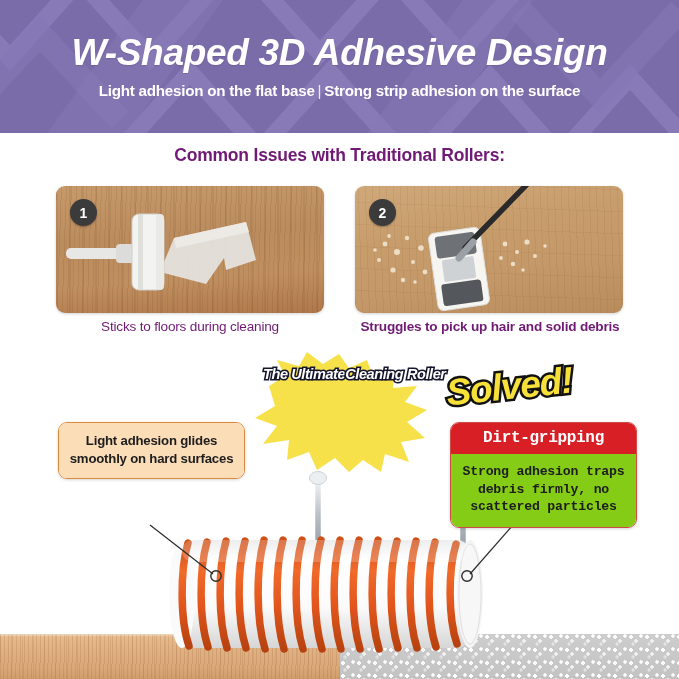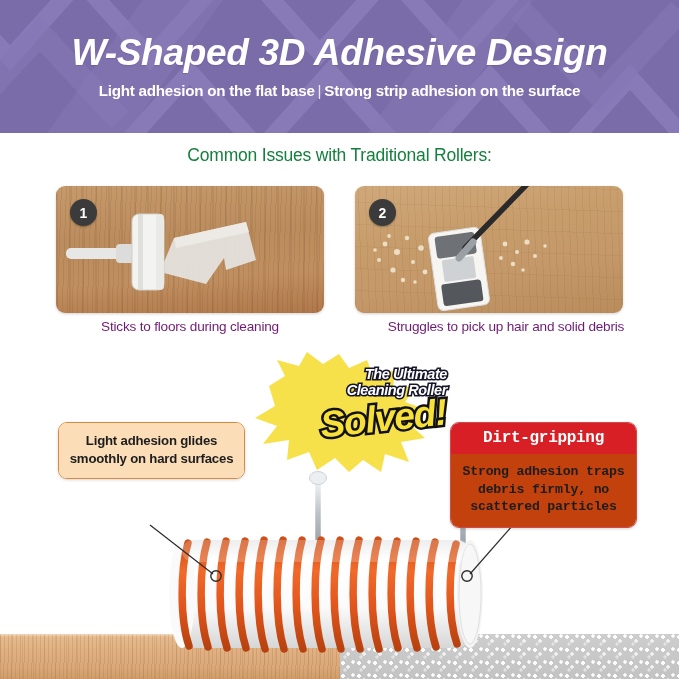--- a/index.html
+++ b/index.html
@@ -27,21 +27,21 @@
   }
   .hdr-sub{
     font-size:15.2px;font-weight:bold;color:#ffffff;white-space:nowrap;
     letter-spacing:-0.25px;
   }
   .hdr-sub .sep{font-weight:normal;opacity:.85;padding:0 3px;}
 
   
   .sec-title{
     position:absolute;left:0;top:145px;width:679px;text-align:center;
-    font-size:17.5px;font-weight:normal;color:#15803d;letter-spacing:-0.2px;
+    font-size:17.5px;font-weight:bold;color:#701a75;letter-spacing:-0.2px;
   }
 
   .photos{position:absolute;left:0;top:186px;width:679px;height:130px;}
   .photo-card{
     position:absolute;top:0;width:268px;height:127px;border-radius:9px;
     overflow:hidden;box-shadow:0 1px 3px rgba(0,0,0,.18);
   }
   .photo-card.left{left:56px;}
   .photo-card.right{left:355px;}
 
@@ -66,27 +66,27 @@
     display:flex;align-items:center;justify-content:center;
     box-shadow:0 1px 2px rgba(0,0,0,.3);z-index:4;
   }
   .photo-svg{position:absolute;left:0;top:0;width:100%;height:100%;z-index:3;}
 
   .caption{
     position:absolute;top:319px;width:300px;text-align:center;
     font-size:13.6px;color:#701a75;letter-spacing:-0.2px;
   }
   .caption.left{left:40px;}
-  .caption.right{left:356px;}
+  .caption.right{left:340px;font-weight:bold;}
 
   
   .burst-wrap{position:absolute;left:255px;top:352px;width:176px;height:120px;z-index:14;}
   .burst-txt{
-    position:absolute;left:16px;top:0;width:176px;height:120px;z-index:5;
-    display:flex;flex-direction:column;align-items:flex-end;justify-content:flex-start;
+    position:absolute;left:8px;top:0;width:176px;height:120px;z-index:5;
+    display:flex;flex-direction:row;align-items:flex-start;justify-content:flex-start;
     padding-top:14px;box-sizing:border-box;pointer-events:none;
   }
   .burst-l1,.burst-l2{
     font-size:14.5px;font-weight:bold;font-style:italic;color:#ffffff;
     letter-spacing:-0.4px;line-height:1.12;white-space:nowrap;
     -webkit-text-stroke:3.2px #14142b;paint-order:stroke fill;
   }
   .burst-solved{
     margin-top:2px;font-size:37px;font-weight:bold;font-style:italic;
     color:#f7e03a;letter-spacing:-1px;line-height:1;white-space:nowrap;
@@ -105,21 +105,21 @@
     text-align:center;font-size:16px;font-weight:bold;color:#fff;
     padding:6px 4px 7px;letter-spacing:-0.3px;
   }
   .fcard.left .fcard-head{background:#d97b21;}
   .fcard.right .fcard-head{background:#d91f26;}
   .fcard-body{
     text-align:center;font-size:13.2px;font-weight:bold;color:#1d1d1d;
     line-height:1.34;padding:9px 10px 11px;letter-spacing:-0.2px;
   }
   .fcard.left .fcard-body{background:#fbddb8;}
-  .fcard.right .fcard-body{background:#c2410c;}
+  .fcard.right .fcard-body{background:#84cc16;}
 
   
   .leaders{position:absolute;left:0;top:0;width:679px;height:679px;z-index:11;pointer-events:none;}
 
   
   .floor{position:absolute;left:0;top:634px;width:679px;height:45px;z-index:2;}
   .floor-wood{
     position:absolute;left:0;top:0;width:340px;height:45px;
     background:
       repeating-linear-gradient(91deg, rgba(150,100,55,.20) 0 1px, rgba(255,255,255,0) 1px 4px),

